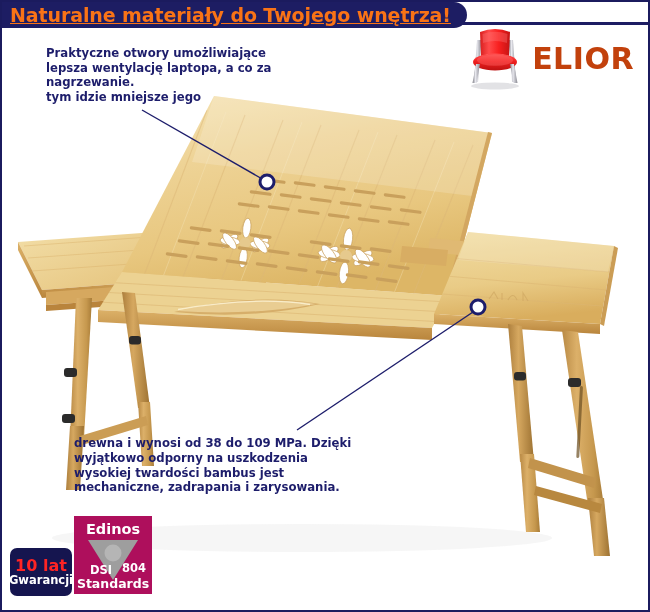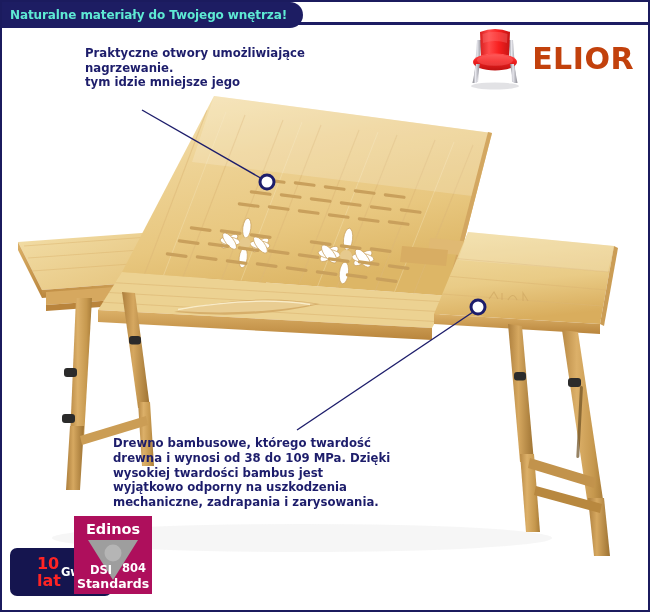--- a/index.html
+++ b/index.html
@@ -8,46 +8,46 @@
 
   #page{position:relative;width:650px;height:612px;background:#ffffff;
         box-sizing:border-box;border:2px solid #1b1b5e;overflow:hidden;}
 
   
   #banner-rule{position:absolute;left:0;top:20px;width:650px;height:3px;
                background:#1d1d63;}
   #banner{position:absolute;left:-6px;top:0px;height:26px;
           background:#1d1d63;border-radius:0 13px 13px 0;
           padding:0 16px 0 14px;display:flex;align-items:center;z-index:3;}
-  #banner-text{color:#5eead4;font-size:12px;font-weight:bold;
-               letter-spacing:-0.1px;white-space:nowrap;}
+  #banner-text{color:#f97316;font-size:19px;font-weight:bold;
+               letter-spacing:-0.1px;white-space:nowrap;text-decoration:underline;}
 
   
   #logo{position:absolute;right:14px;top:24px;display:flex;align-items:center;gap:6px;z-index:4;}
   #logo-chair{width:62px;height:66px;display:block;}
   #logo-word{font-size:30px;font-weight:bold;color:#c2410c;
              letter-spacing:0.5px;line-height:1;font-family:"DejaVu Sans",sans-serif;}
 
   
-  .callout{position:absolute;color:#1d1d6b;font-weight:bold;z-index:6;margin-left:39px;}
+  .callout{position:absolute;color:#1d1d6b;font-weight:bold;z-index:6;}
   #callout-top{left:44px;top:44px;width:250px;font-size:11.7px;line-height:14.6px;}
   #callout-bottom{left:72px;top:434px;width:300px;font-size:11.7px;line-height:14.8px;}
   .callout div{white-space:pre;}
 
   
   #leaders{position:absolute;left:0;top:0;width:650px;height:612px;z-index:7;
            pointer-events:none;}
 
   
   #product{position:absolute;left:0;top:84px;width:650px;height:500px;z-index:2;}
 
   
   #warranty{position:absolute;left:8px;bottom:14px;width:62px;height:48px;
-            background:#15154f;border-radius:7px;display:flex;flex-direction:row;
-            align-items:center;justify-content:center;z-index:5;padding-left:40px;}
+            background:#15154f;border-radius:7px;display:flex;flex-direction:column;
+            align-items:center;justify-content:center;z-index:5;}
   #warranty-years{color:#ff2424;font-size:16px;font-weight:bold;line-height:17px;}
   #warranty-label{color:#ffffff;font-size:11.5px;font-weight:bold;line-height:13px;}
 
   #edinos{position:absolute;left:72px;bottom:16px;width:78px;height:78px;
           background:#ae0f5c;z-index:5;}
   #edinos svg{display:block;}
 </style>
 </head>
 <body>
 
@@ -346,29 +346,29 @@
   <svg id="leaders" viewBox="0 0 650 612">
     <line x1="140" y1="108" x2="262" y2="178" stroke="#1d1d6b" stroke-width="1.4"></line>
     <circle cx="265" cy="180" r="7" fill="#ffffff" stroke="#1d1d6b" stroke-width="3"></circle>
 
     <line x1="295" y1="428" x2="474" y2="308" stroke="#1d1d6b" stroke-width="1.4"></line>
     <circle cx="476" cy="305" r="7" fill="#ffffff" stroke="#1d1d6b" stroke-width="3"></circle>
   </svg>
 
   <div id="callout-top" class="callout">
     <div>Praktyczne otwory umożliwiające</div>
+    <div>lepsza wentylację laptopa, a co za</div>
     <div>nagrzewanie.</div>
     <div>tym idzie mniejsze jego</div>
   </div>
 
   <div id="callout-bottom" class="callout">
-    <div>Drewno bambusowe, którego twardość</div>
     <div>drewna i wynosi od 38 do 109 MPa. Dzięki</div>
+    <div>wyjątkowo odporny na uszkodzenia</div>
     <div>wysokiej twardości bambus jest</div>
-    <div>wyjątkowo odporny na uszkodzenia</div>
     <div>mechaniczne, zadrapania i zarysowania.</div>
   </div>
 
   <div id="warranty">
     <span id="warranty-years">10 lat</span>
     <span id="warranty-label">Gwarancji</span>
   </div>
 
   <div id="edinos">
     <svg viewBox="0 0 78 78" width="78" height="78">

